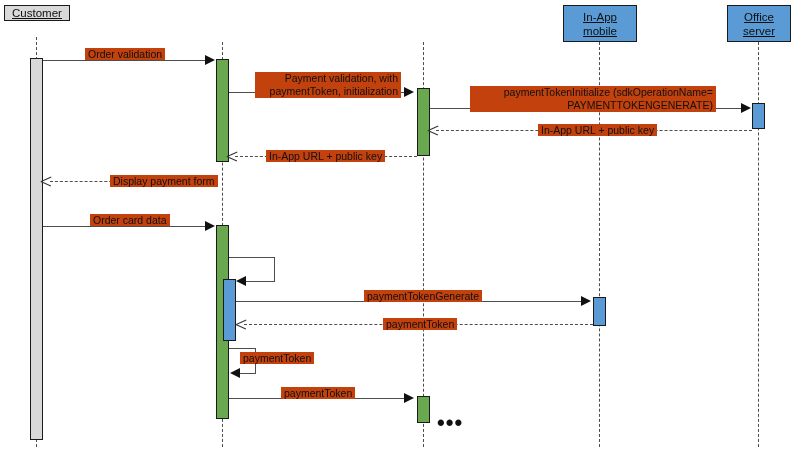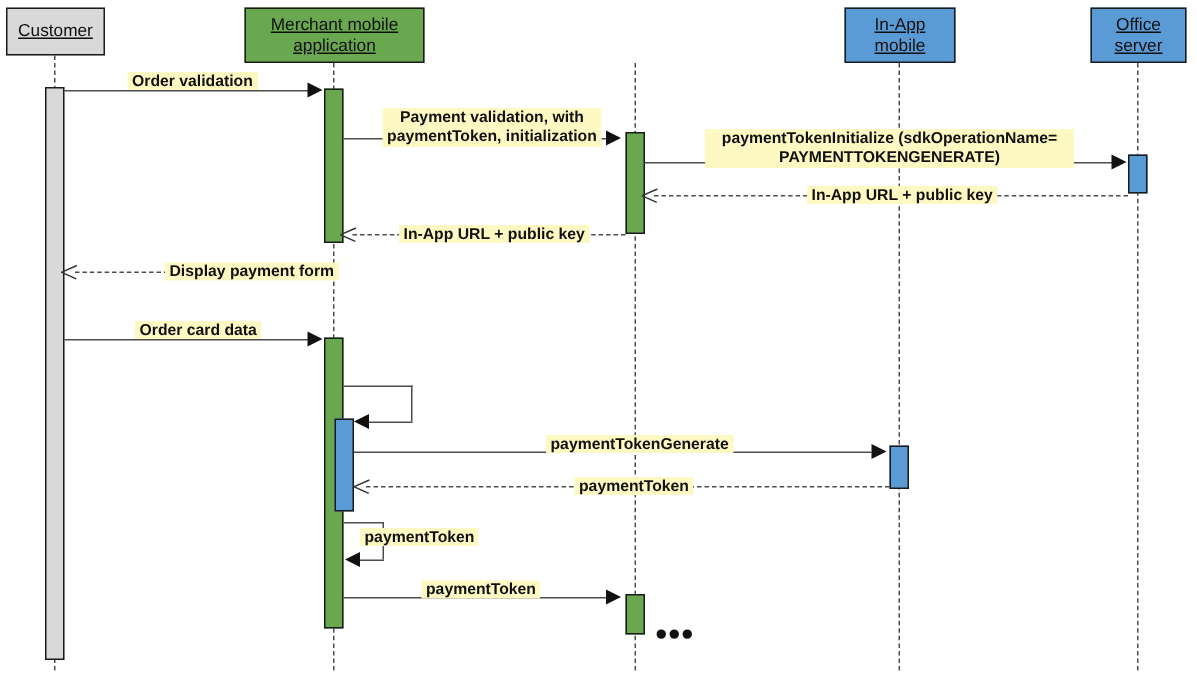--- a/index.html
+++ b/index.html
@@ -57,42 +57,39 @@
   .arrow-open-l:after{transform:rotate(24deg);}
   .arrow-solid-l{
     position:absolute;width:0;height:0;
     border-top:5px solid transparent;border-bottom:5px solid transparent;
     border-right:10px solid #111111;
   }
 
   
   .msg-label{
     position:absolute;font-size:10.5px;color:#111;
-    background:#fef9c3;padding:0 3px;white-space:nowrap;
-    line-height:12px;text-align:center;font-weight:bold;
+    background:#c2410c;padding:0 3px;white-space:nowrap;
+    line-height:12px;text-align:right;
   }
   .msg-label.two-line{white-space:normal;line-height:13px;}
 
   .ellipsis{
     position:absolute;font-size:22px;font-weight:bold;color:#111;
     letter-spacing:1px;line-height:10px;
   }
 </style>
 </head>
 <body>
 
 <div id="canvas">
 
-  <div class="actor-box actor-gray" style="left:4px;top:5px;width:66px;height:32px;">
+  <div class="actor-box actor-gray" style="left:4px;top:5px;width:66px;height:16px;">
     <span class="lbl">Customer</span>
   </div>
 
-  <div class="actor-box actor-green" style="left:163px;top:5px;width:120px;height:37px;">
-    <span class="lbl">Merchant mobile application</span>
-  </div>
 
 
   <div class="actor-box actor-blue" style="left:563px;top:5px;width:74px;height:37px;">
     <span class="lbl">In-App mobile</span>
   </div>
 
   <div class="actor-box actor-blue" style="left:727px;top:5px;width:64px;height:37px;">
     <span class="lbl">Office server</span>
   </div>
 

